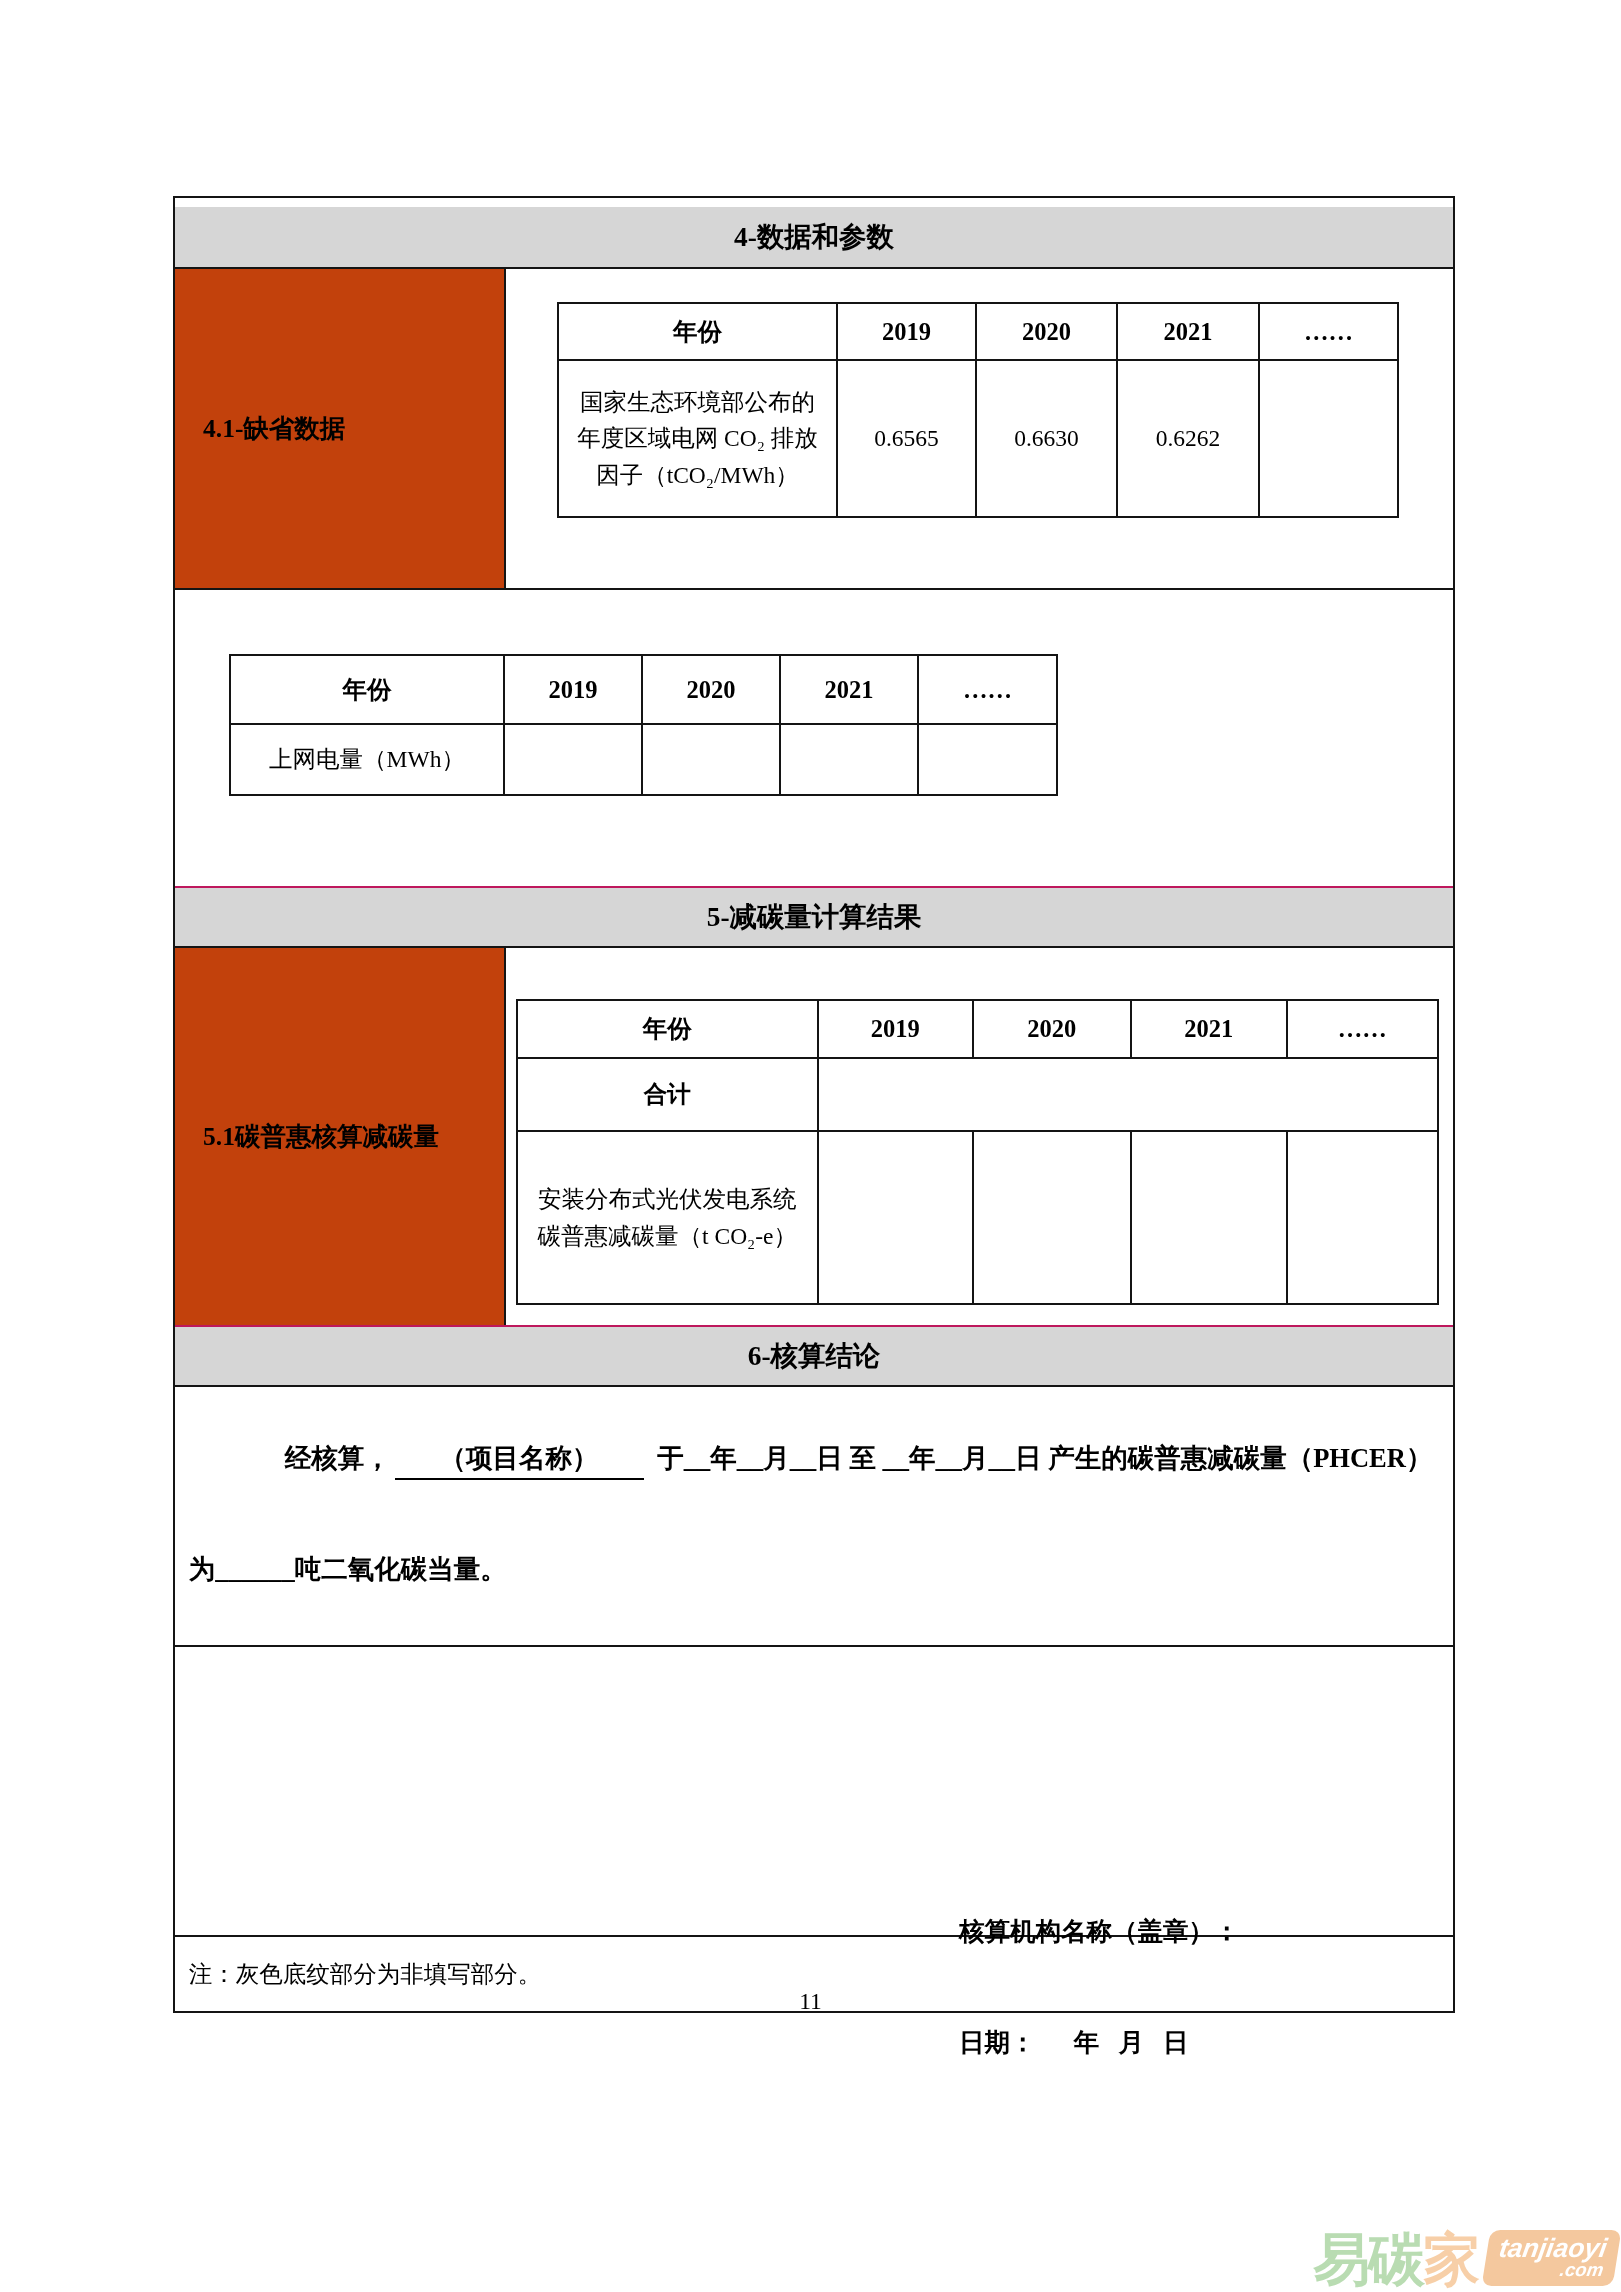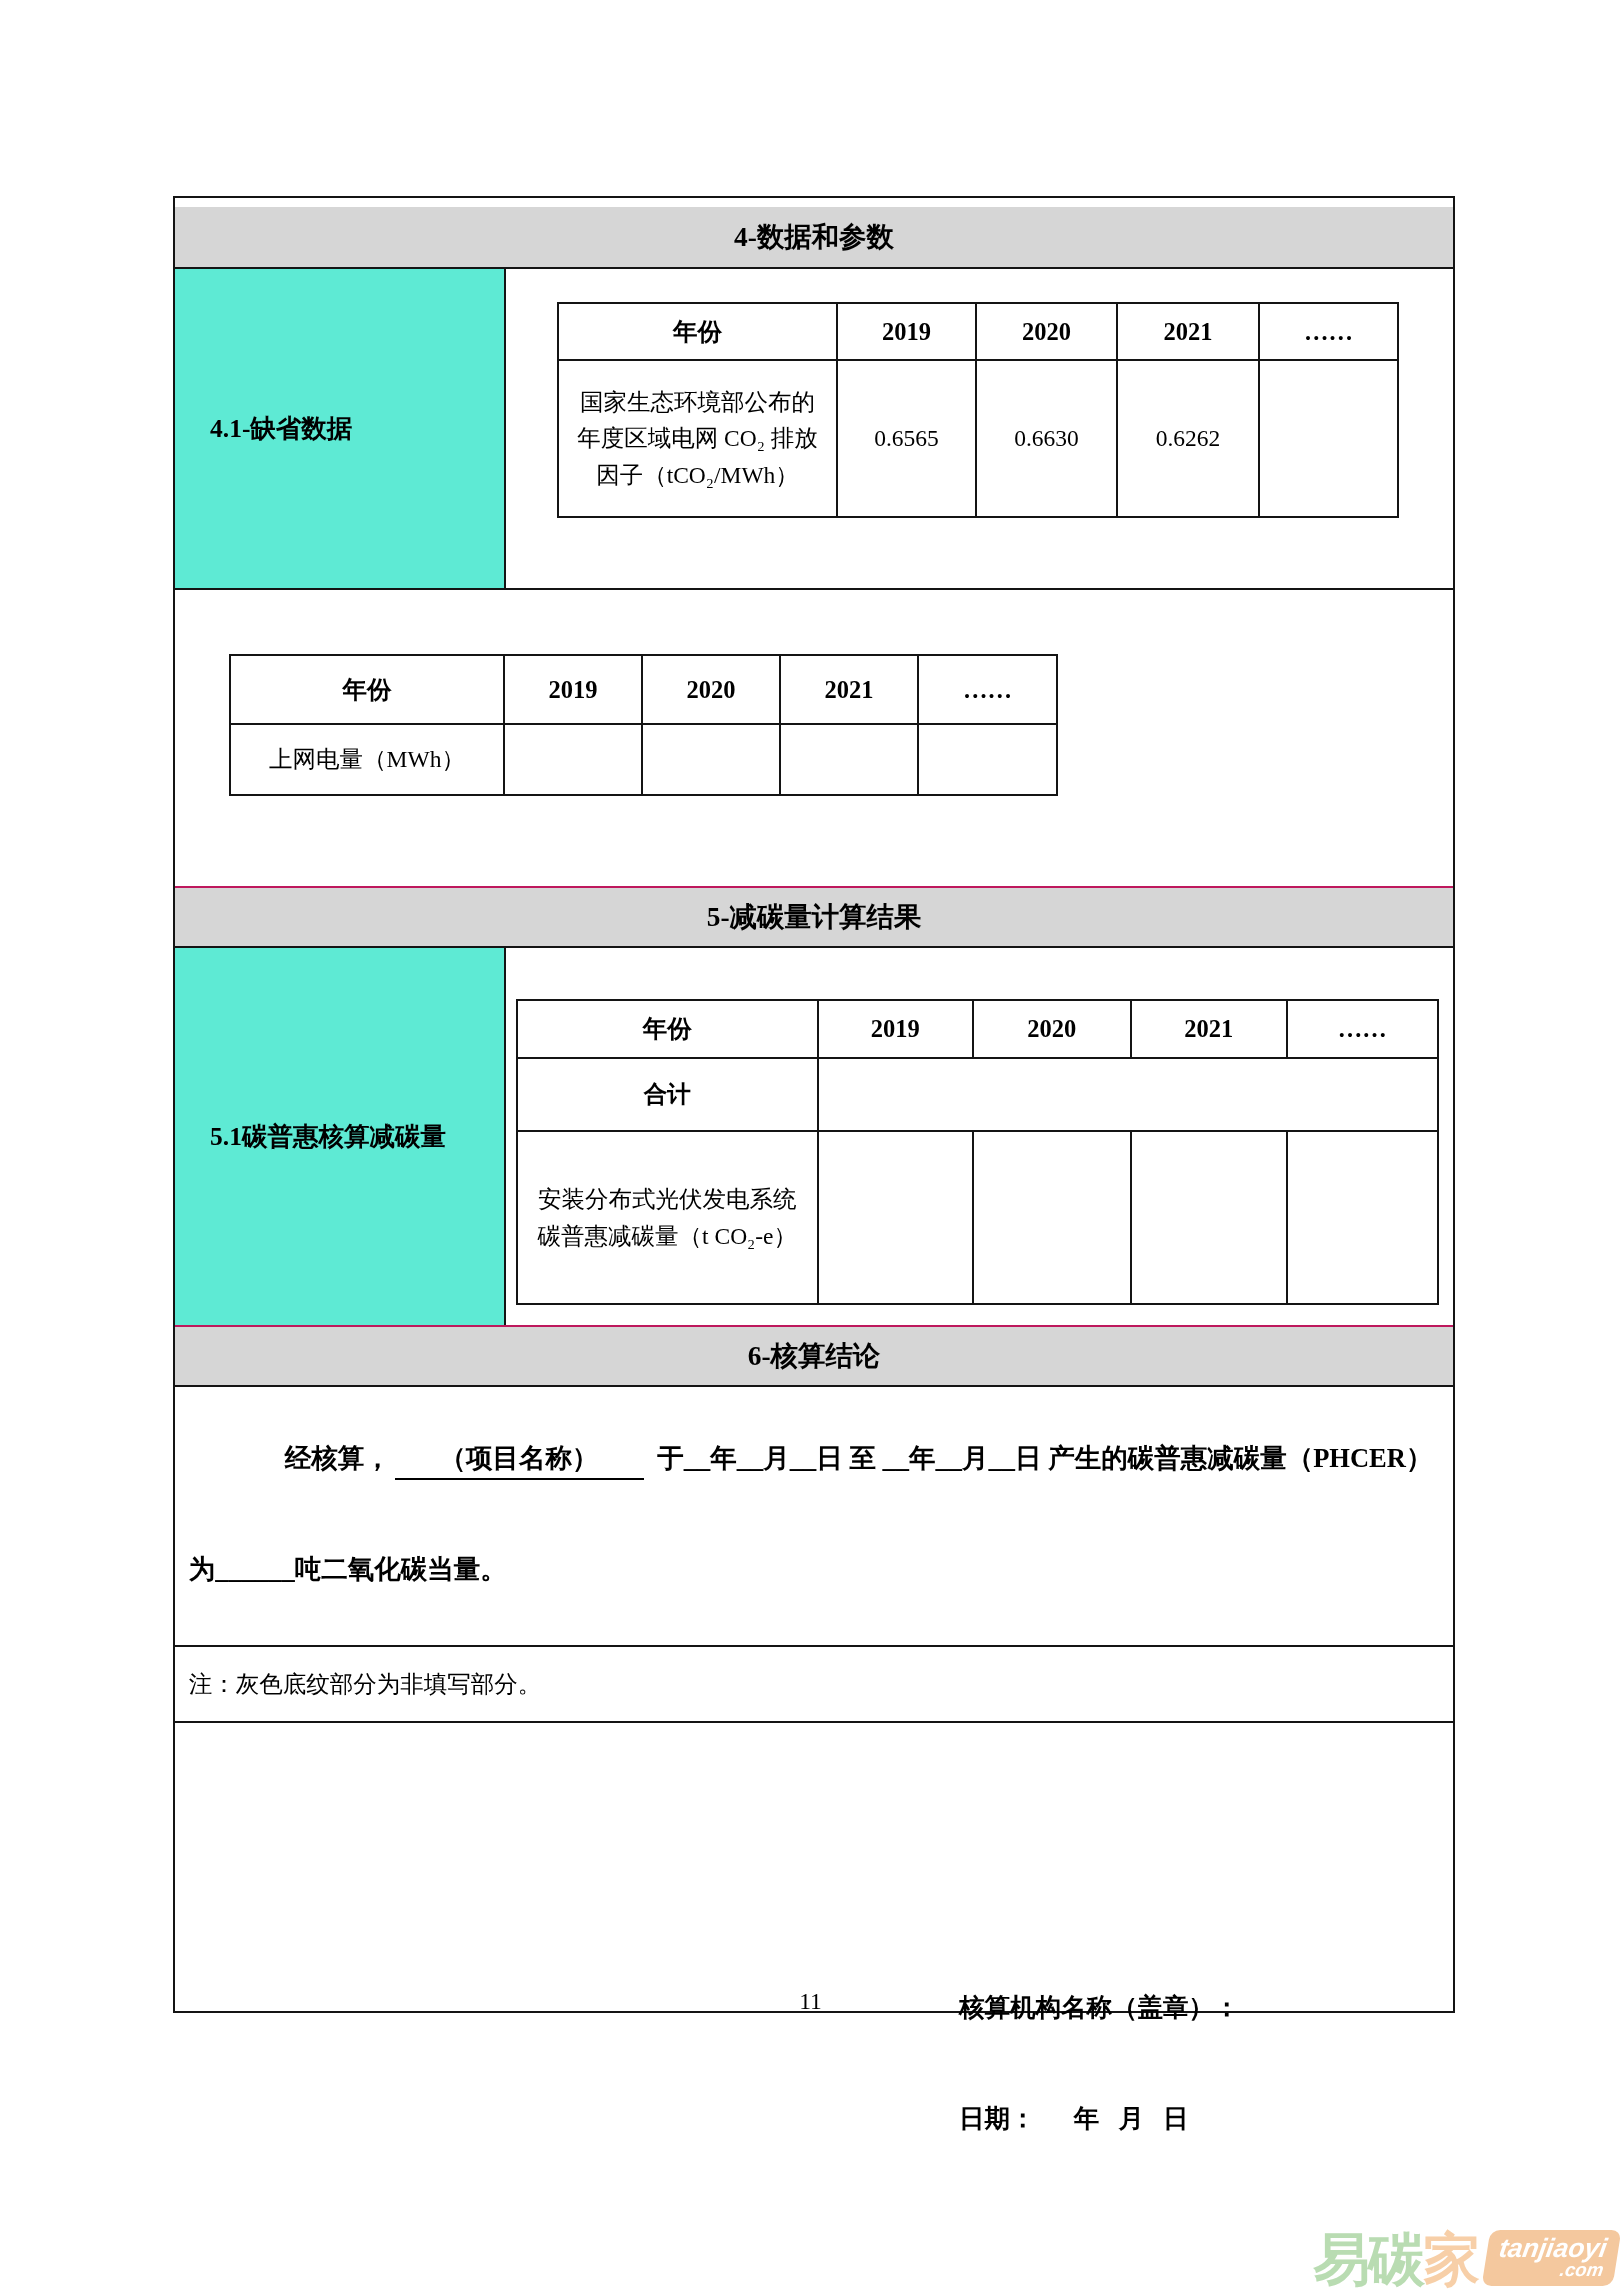--- a/index.html
+++ b/index.html
@@ -21,24 +21,24 @@
     height:62px; background:#d6d6d6;
     display:flex; align-items:center; justify-content:center;
     font-weight:bold; font-size:27.4px;
     border-top:2px solid #be185d; border-bottom:2px solid #141414;
   }
   .bar.first { border-top:none;margin-top:9px; }
   .row { display:flex; }
   .row.bt { border-top:2px solid #141414; }
   .label-cell {
     width:331px; flex-shrink:0;
-    background:#5eead4;
+    background:#c2410c;
     border-right:2px solid #141414;
     display:flex; align-items:center;
-    padding-left:35px;
+    padding-left:28px;
     font-weight:bold; font-size:25.5px;
   }
   .content-cell { flex:1; position:relative; }
   table.inner { border-collapse:collapse; table-layout:fixed; background:#fff; }
   table.inner td {
     border:2px solid #141414;
     text-align:center; vertical-align:middle;
     font-size:23.5px; line-height:1.55;
     padding:2px 9.8px;
   }
@@ -205,29 +205,29 @@
       <span>6-核算结论</span>
     </div>
 
     <div class="conclusion-row" style="height:258px;">
       <div class="c-line1">
         <span>经核算，</span><span class="blank-u">（项目名称）</span><span>于__年__月__日 至 __年__月__日 产生的碳普惠减碳量（PHCER）</span>
       </div>
       <div class="c-line2">为______吨二氧化碳当量。</div>
     </div>
 
-    <div class="row bt note-row" style="height:76px;">
-      <span>注：灰色底纹部分为非填写部分。</span>
-    </div>
-
     <div class="row bt stamp-row" style="height:290px;">
       <div class="stamp-block">
         <div>核算机构名称（盖章）：</div>
         <div>日期：      年   月   日</div>
       </div>
+    </div>
+
+    <div class="row bt note-row" style="height:76px;">
+      <span>注：灰色底纹部分为非填写部分。</span>
     </div>
 
   </div>
 
   <div class="page-number">11</div>
 
   <div class="watermark">
     <span class="wm-char wm-green">易</span>
     <span class="wm-char wm-green">碳</span>
     <span class="wm-char wm-peach">家</span>

